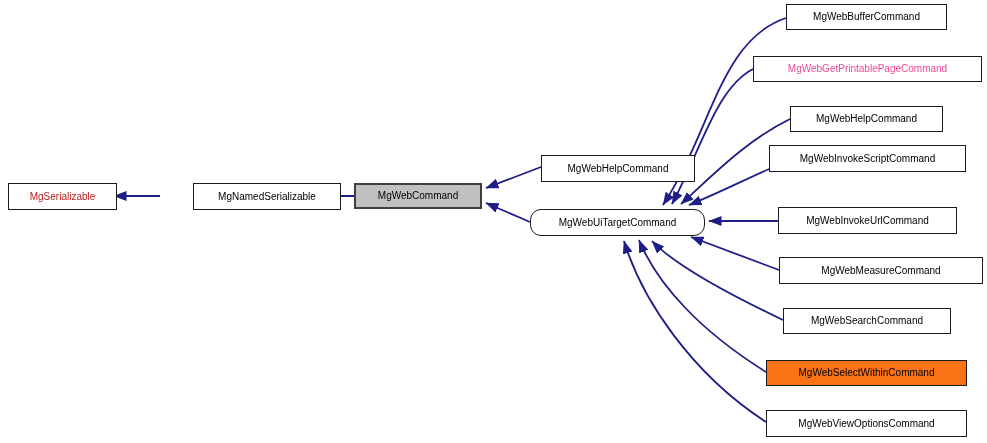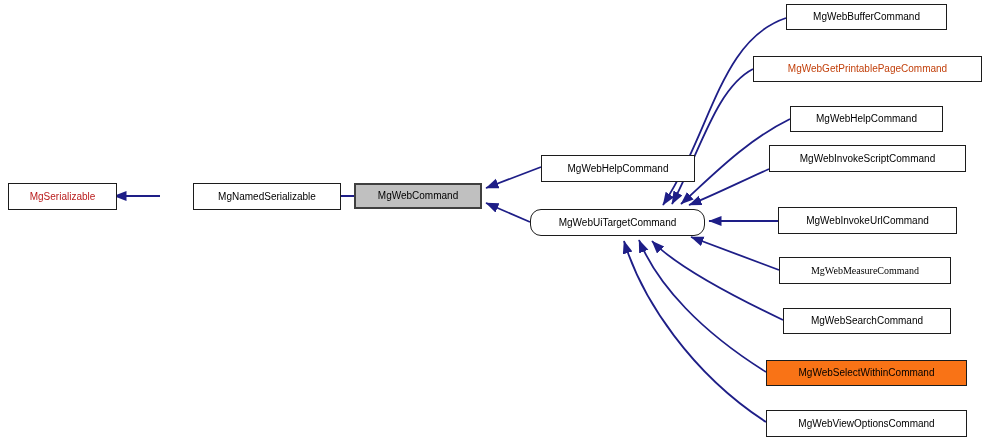--- a/index.html
+++ b/index.html
@@ -72,22 +72,22 @@
         <path class="edge" d="M766,422 C692,374 642,300 624,241" stroke="#1e1e87" marker-end="url(#arrowTip)"></path>
       </g>
   </svg>
   <div id="node-layer">
       <div class="node" style="left: 8px; top: 183px; width: 109px; height: 27px; color: #b91c1c; background: rgb(255, 255, 255); border-color: rgb(28, 28, 28);">MgSerializable</div>
       <div class="node" style="left: 160px; top: 183px; width: 148px; height: 27px; color: rgb(0, 0, 0); background: rgb(255, 255, 255); border-color: rgb(28, 28, 28); margin-left: 33px;">MgNamedSerializable</div>
       <div class="node highlighted" style="left: 354px; top: 183px; width: 128px; height: 26px; color: rgb(0, 0, 0); background: rgb(192, 192, 192); border-color: rgb(63, 63, 63);">MgWebCommand</div>
       <div class="node" style="left: 541px; top: 155px; width: 154px; height: 27px; color: rgb(0, 0, 0); background: rgb(255, 255, 255); border-color: rgb(28, 28, 28);">MgWebHelpCommand</div>
       <div class="node" style="left: 530px; top: 209px; width: 175px; height: 27px; color: rgb(0, 0, 0); background: rgb(255, 255, 255); border-color: rgb(28, 28, 28); border-radius: 11px;">MgWebUiTargetCommand</div>
       <div class="node" style="left: 786px; top: 4px; width: 161px; height: 26px; color: rgb(0, 0, 0); background: rgb(255, 255, 255); border-color: rgb(28, 28, 28);">MgWebBufferCommand</div>
-      <div class="node" style="left: 753px; top: 56px; width: 229px; height: 26px; color: #c2410c; background: rgb(255, 255, 255); border-color: rgb(28, 28, 28);">MgWebGetPrintablePageCommand</div>
+      <div class="node" style="left: 753px; top: 56px; width: 229px; height: 26px; color: #ec4899; background: rgb(255, 255, 255); border-color: rgb(28, 28, 28);">MgWebGetPrintablePageCommand</div>
       <div class="node" style="left: 790px; top: 106px; width: 153px; height: 26px; color: rgb(0, 0, 0); background: rgb(255, 255, 255); border-color: rgb(28, 28, 28);">MgWebHelpCommand</div>
       <div class="node" style="left: 769px; top: 145px; width: 197px; height: 27px; color: rgb(0, 0, 0); background: rgb(255, 255, 255); border-color: rgb(28, 28, 28);">MgWebInvokeScriptCommand</div>
       <div class="node" style="left: 778px; top: 207px; width: 179px; height: 27px; color: rgb(0, 0, 0); background: rgb(255, 255, 255); border-color: rgb(28, 28, 28);">MgWebInvokeUrlCommand</div>
-      <div class="node" style="left: 779px; top: 257px; width: 172px; height: 27px; color: rgb(0, 0, 0); background: rgb(255, 255, 255); border-color: rgb(28, 28, 28); font-family: Liberation Serif, serif;">MgWebMeasureCommand</div>
+      <div class="node" style="left: 779px; top: 257px; width: 204px; height: 27px; color: rgb(0, 0, 0); background: rgb(255, 255, 255); border-color: rgb(28, 28, 28);">MgWebMeasureCommand</div>
       <div class="node" style="left: 783px; top: 308px; width: 168px; height: 26px; color: rgb(0, 0, 0); background: rgb(255, 255, 255); border-color: rgb(28, 28, 28);">MgWebSearchCommand</div>
       <div class="node" style="left: 766px; top: 360px; width: 201px; height: 26px; color: rgb(0, 0, 0); background: #f97316; border-color: rgb(28, 28, 28);">MgWebSelectWithinCommand</div>
       <div class="node" style="left: 766px; top: 410px; width: 201px; height: 27px; color: rgb(0, 0, 0); background: rgb(255, 255, 255); border-color: rgb(28, 28, 28);">MgWebViewOptionsCommand</div>
     </div>
 </div>
 
 </body></html>

